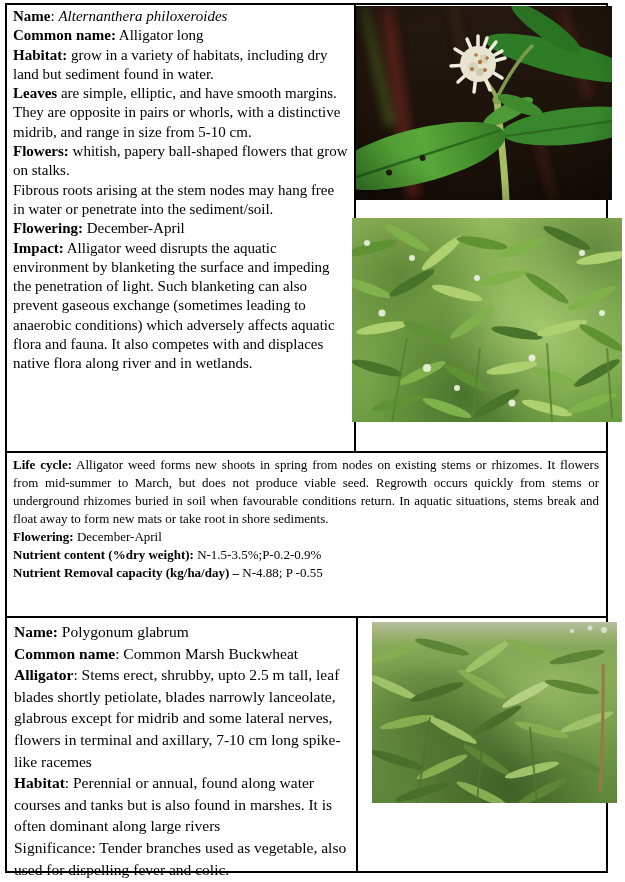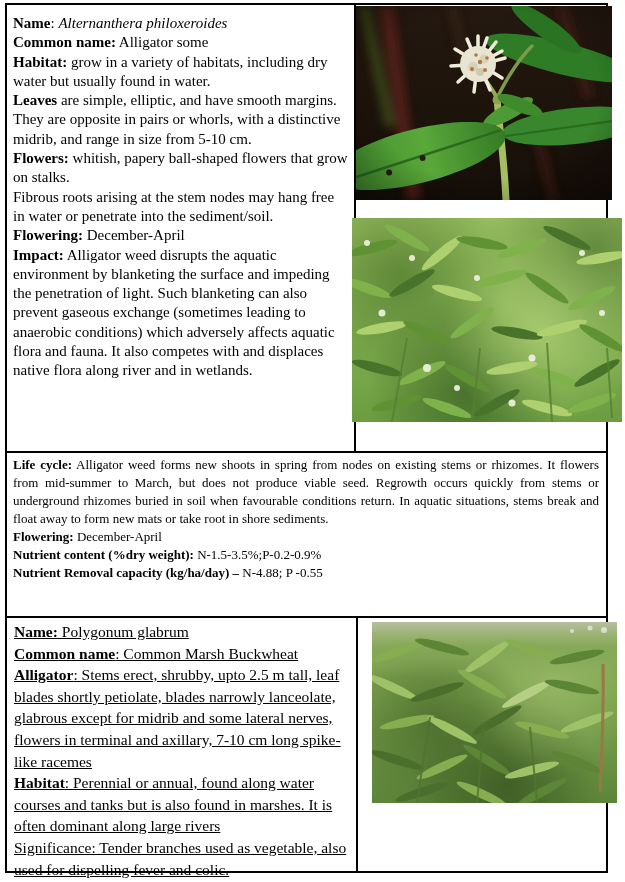--- a/index.html
+++ b/index.html
@@ -22,30 +22,30 @@
   .hline.h1 { top: 451px; }
   .hline.h2 { top: 616px; }
   .vline { position: absolute; width: 2px; background: #000; }
   .vline.v1 { left: 354px; top: 3px; height: 450px; }
   .vline.v2 { left: 356px; top: 616px; height: 257px; }
 
   .cell { position: absolute; }
   .cell p { margin: 0; }
   .cell-plant1 {
     left: 13px; top: 7px; width: 336px;
-    font-size: 15px; line-height: 19.3px; margin-top: 7px;
+    font-size: 15px; line-height: 19.3px;
   }
   .cell-lifecycle {
     left: 13px; top: 456px; width: 586px;
     font-size: 13px; line-height: 18px;
   }
   .cell-lifecycle p.just { text-align: justify; }
   .cell-plant2 {
     left: 14px; top: 621px; width: 334px;
-    font-size: 15.5px; line-height: 21.6px; text-decoration: underline;
+    font-size: 15.5px; line-height: 21.6px;
   }
   b { font-weight: bold; }
   i { font-style: italic; }
 
   .photo { position: absolute; overflow: hidden; }
   .photo svg { display: block; width: 100%; height: 100%; }
   .photo-flower { left: 356px; top: 6px; width: 256px; height: 194px; }
   .photo-mat {
     left: 352px; top: 218px; width: 270px; height: 204px;
     background:
@@ -71,22 +71,22 @@
 <div class="page">
 
   <div class="outer-border"></div>
   <div class="hline h1"></div>
   <div class="hline h2"></div>
   <div class="vline v1"></div>
   <div class="vline v2"></div>
 
   <div class="cell cell-plant1">
     <p><b>Name</b><span>: </span><i>Alternanthera philoxeroides</i></p>
-    <p><b>Common name:</b><span> Alligator some</span></p>
-    <p><b>Habitat:</b><span> grow in a variety of habitats, including dry water but usually found in water.</span></p>
+    <p><b>Common name:</b><span> Alligator long</span></p>
+    <p><b>Habitat:</b><span> grow in a variety of habitats, including dry land but sediment found in water.</span></p>
     <p><b>Leaves</b><span> are simple, elliptic, and have smooth margins. They are opposite in pairs or whorls, with a distinctive midrib, and range in size from 5-10 cm.</span></p>
     <p><b>Flowers:</b><span> whitish, papery ball-shaped flowers that grow on stalks.</span></p>
     <p><b></b><span>Fibrous roots arising at the stem nodes may hang free in water or penetrate into the sediment/soil.</span></p>
     <p><b>Flowering:</b><span> December-April</span></p>
     <p><b>Impact:</b><span> Alligator weed disrupts the aquatic environment by blanketing the surface and impeding the penetration of light. Such blanketing can also prevent gaseous exchange (sometimes leading to anaerobic conditions) which adversely affects aquatic flora and fauna. It also competes with and displaces native flora along river and in wetlands.</span></p>
   </div>
 
   <div class="cell cell-lifecycle">
     <p class="just"><b>Life cycle:</b><span> Alligator weed forms new shoots in spring from nodes on existing stems or rhizomes. It flowers from mid-summer to March, but does not produce viable seed. Regrowth occurs quickly from stems or underground rhizomes buried in soil when favourable conditions return. In aquatic situations, stems break and float away to form new mats or take root in shore sediments.</span></p>
     <p><b>Flowering:</b><span> December-April</span></p>

